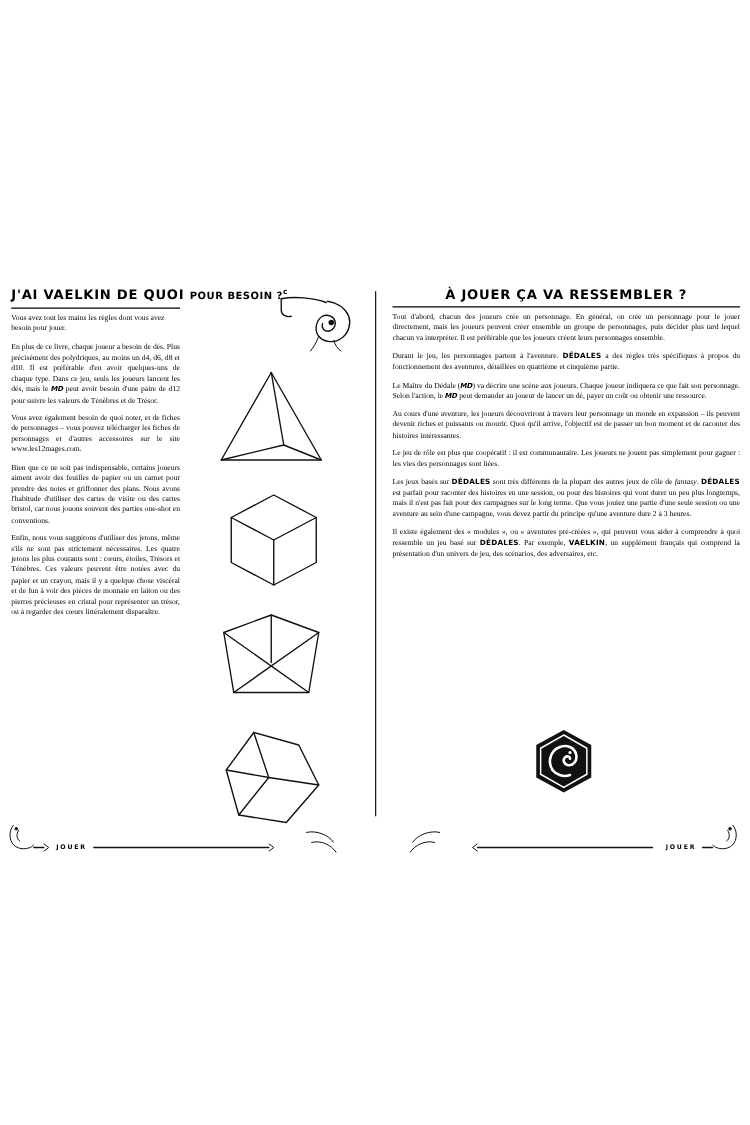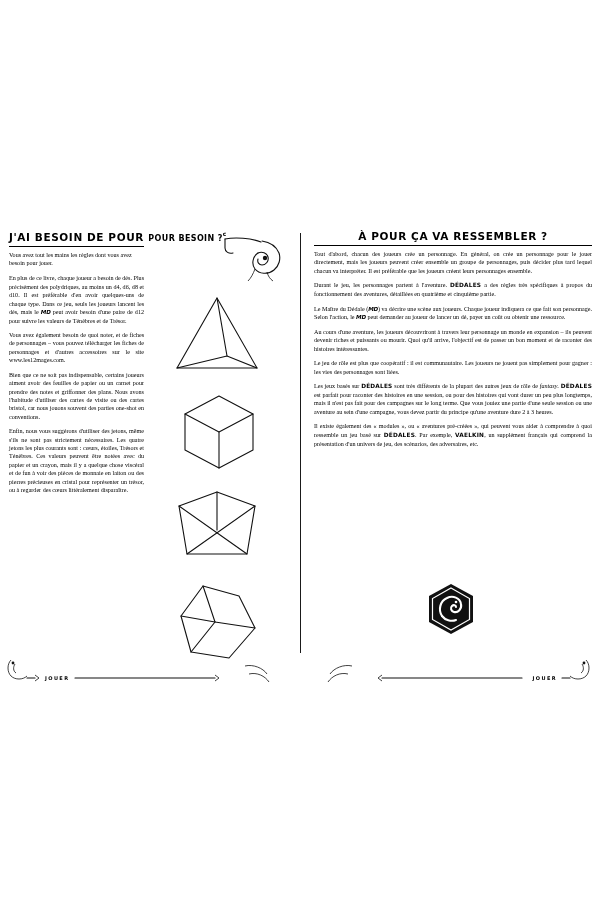--- a/index.html
+++ b/index.html
@@ -142,21 +142,21 @@
 <body>
 
 <div class="divider"></div>
 
 <div class="spread">
 
   <div class="page left">
 
     <div class="col-text">
       <div class="heading">
-        <span>J'AI BESOIN DE POUR</span>
+        <span>J'AI VAELKIN DE QUOI</span>
         <span class="small">POUR BESOIN ?</span><span class="sup">c</span>
       </div>
       <div class="heading-rule"></div>
       <div class="lead">Vous avez tout les mains les règles dont vous avez besoin pour jouer.</div>
 
       <p class="body">En plus de ce livre, chaque joueur a besoin de dés. Plus précisément des polydriques, au moins un d4, d6, d8 et d10. Il est préférable d'en avoir quelques-uns de chaque type. Dans ce jeu, seuls les joueurs lancent les dés, mais le <span class="gm">MD</span> peut avoir besoin d'une paire de d12 pour suivre les valeurs de Ténèbres et de Trésor.</p>
 
       <p class="body">Vous avez également besoin de quoi noter, et de fiches de personnages – vous pouvez télécharger les fiches de personnages et d'autres accessoires sur le site www.les12mages.com.</p>
 
       <p class="body">Bien que ce ne soit pas indispensable, certains joueurs aiment avoir des feuilles de papier ou un carnet pour prendre des notes et griffonner des plans. Nous avons l'habitude d'utiliser des cartes de visite ou des cartes bristol, car nous jouons souvent des parties one-shot en conventions.</p>
@@ -215,21 +215,21 @@
         <path class="ink-thin" d="M240 12 C248 10 258 14 262 20"></path>
         <path class="ink-thin" d="M244 20 C252 18 260 22 264 28"></path>
       </svg>
       <div class="footer-label">JOUER</div>
     </div>
   </div>
 
   <div class="page right">
 
     <div class="col-text">
-      <div class="heading heading-center">À POUR ÇA VA RESSEMBLER ?</div>
+      <div class="heading heading-center">À JOUER ÇA VA RESSEMBLER ?</div>
       <div class="heading-rule"></div>
 
       <p class="body">Tout d'abord, chacun des joueurs crée un personnage. En général, on crée un personnage pour le jouer directement, mais les joueurs peuvent créer ensemble un groupe de personnages, puis décider plus tard lequel chacun va interpréter. Il est préférable que les joueurs créent leurs personnages ensemble.</p>
 
       <p class="body">Durant le jeu, les personnages partent à l'aventure. <span class="sc">DÉDALES</span> a des règles très spécifiques à propos du fonctionnement des aventures, détaillées en quatrième et cinquième partie.</p>
 
       <p class="body">Le Maître du Dédale (<span class="gm">MD</span>) va décrire une scène aux joueurs. Chaque joueur indiquera ce que fait son personnage. Selon l'action, le <span class="gm">MD</span> peut demander au joueur de lancer un dé, payer un coût ou obtenir une ressource.</p>
 
       <p class="body">Au cours d'une aventure, les joueurs découvriront à travers leur personnage un monde en expansion – ils peuvent devenir riches et puissants ou mourir. Quoi qu'il arrive, l'objectif est de passer un bon moment et de raconter des histoires intéressantes.</p>
 

